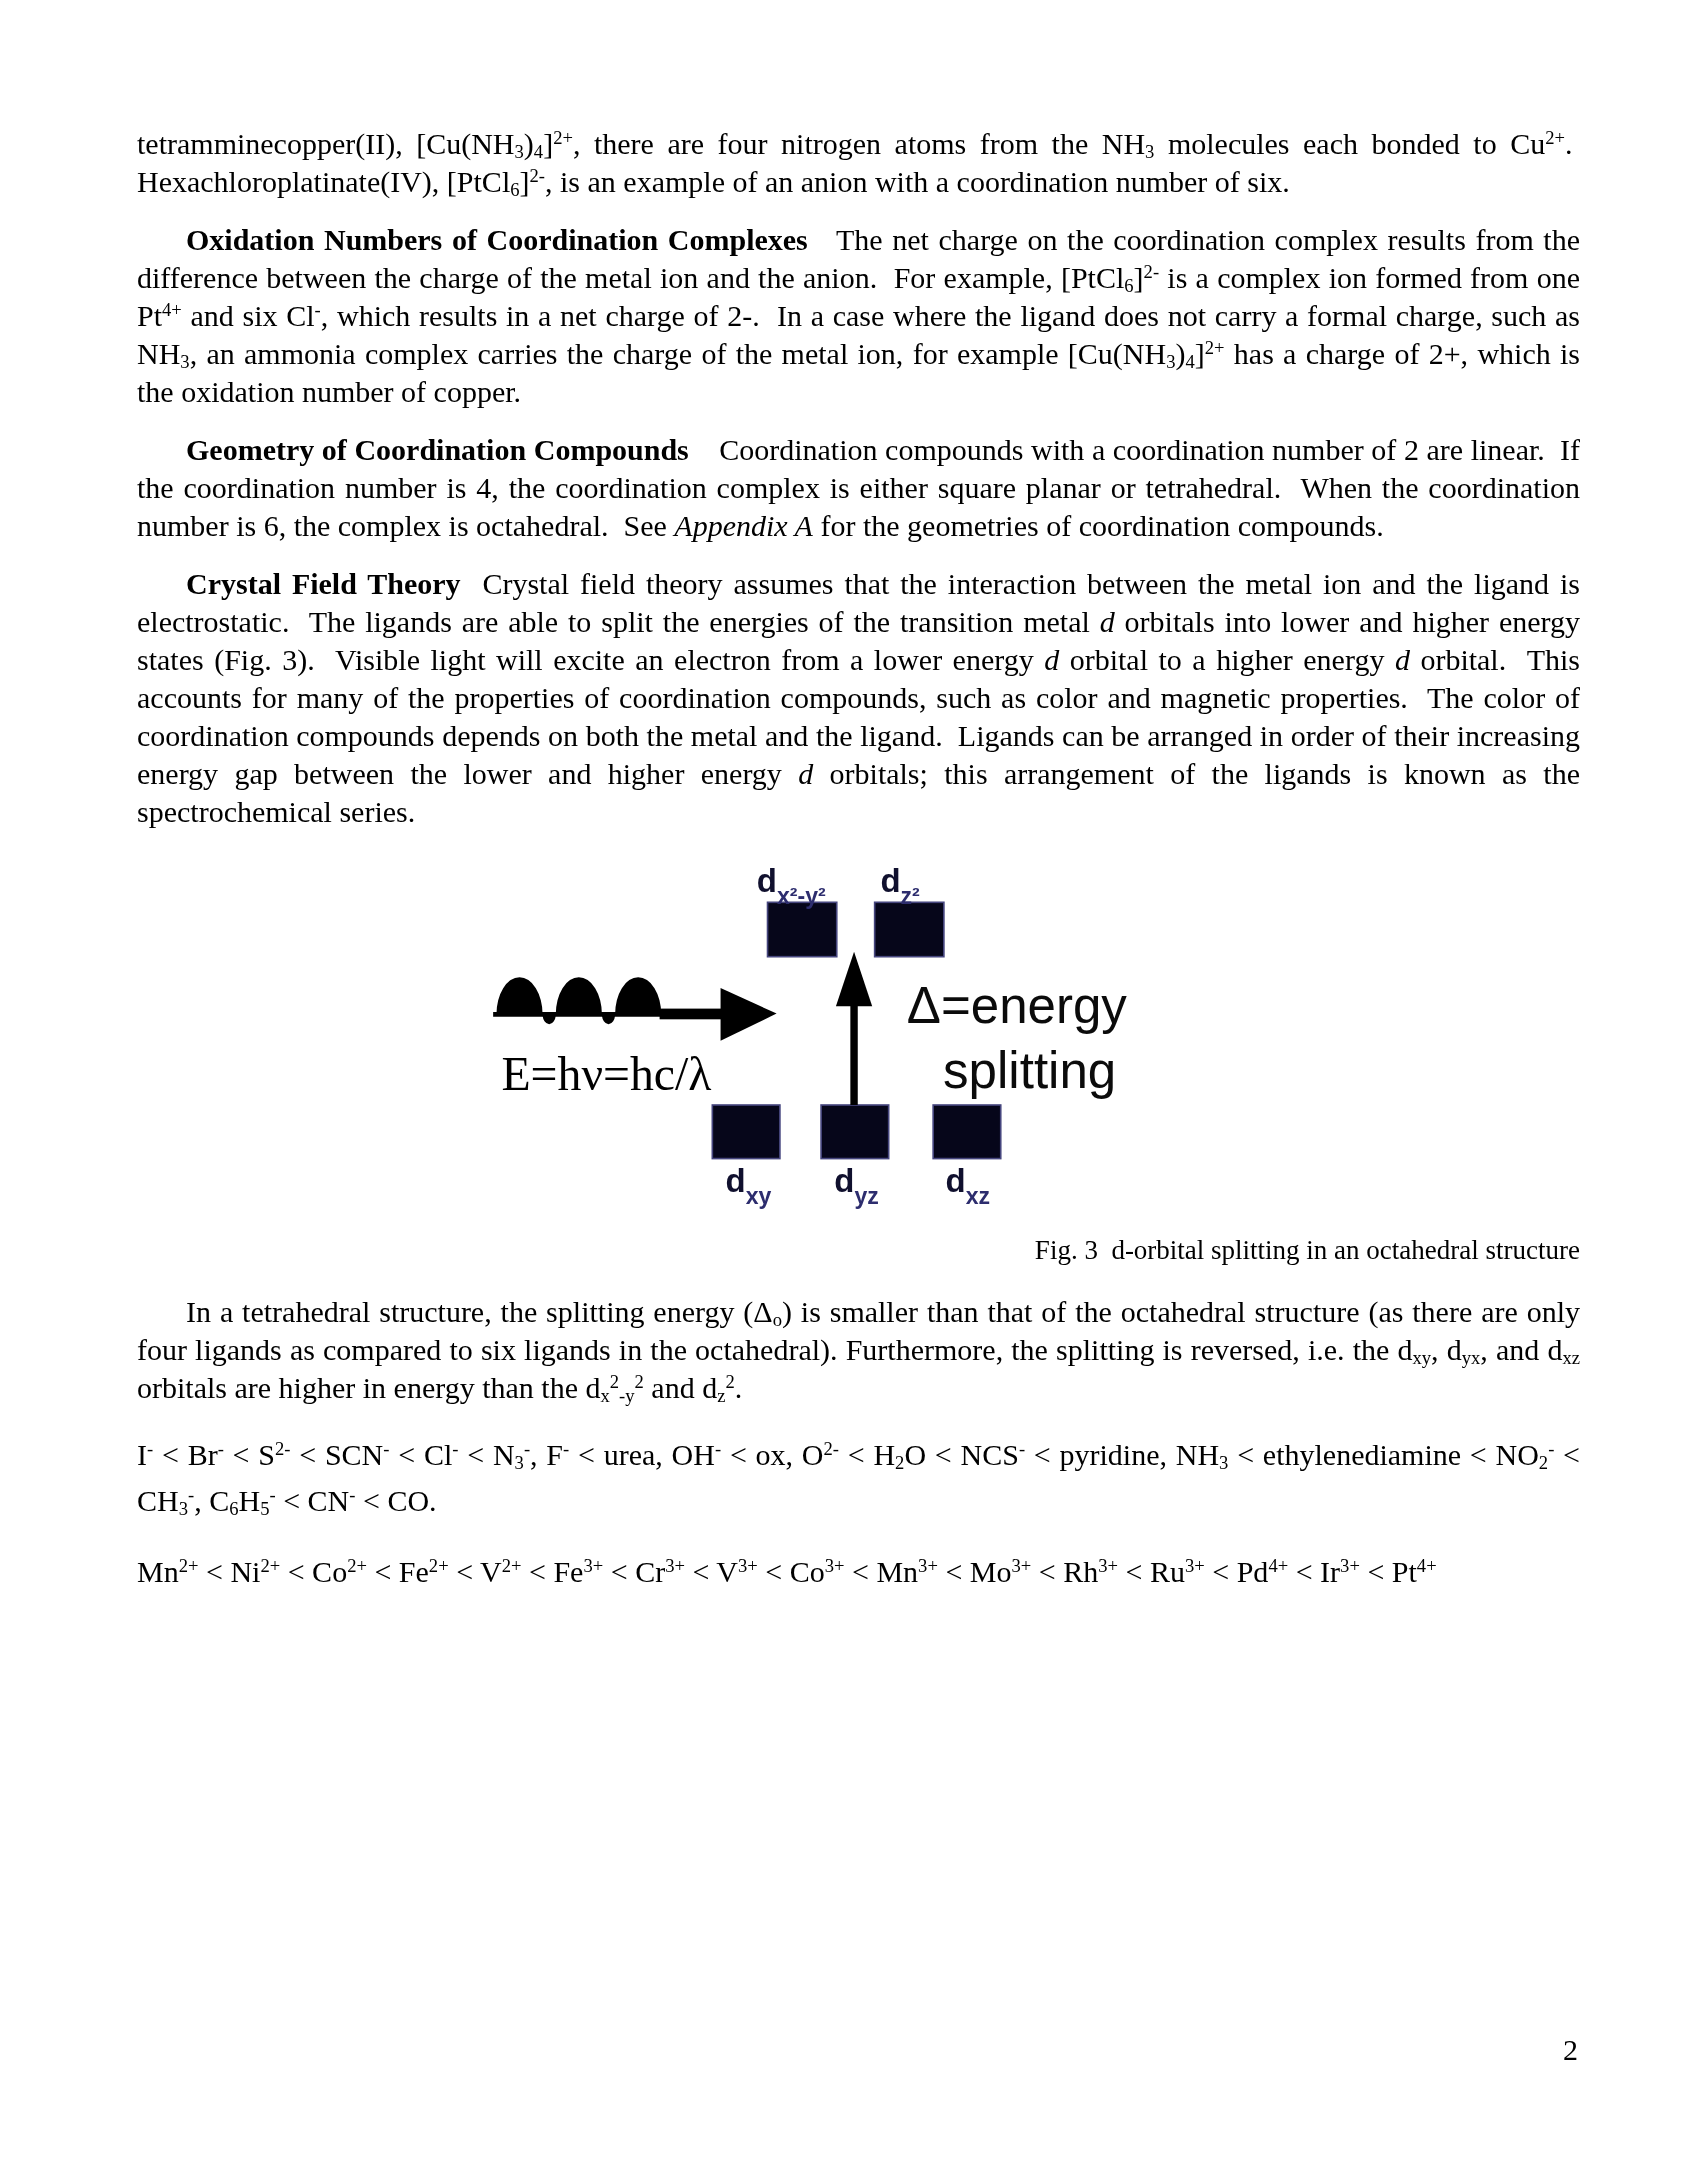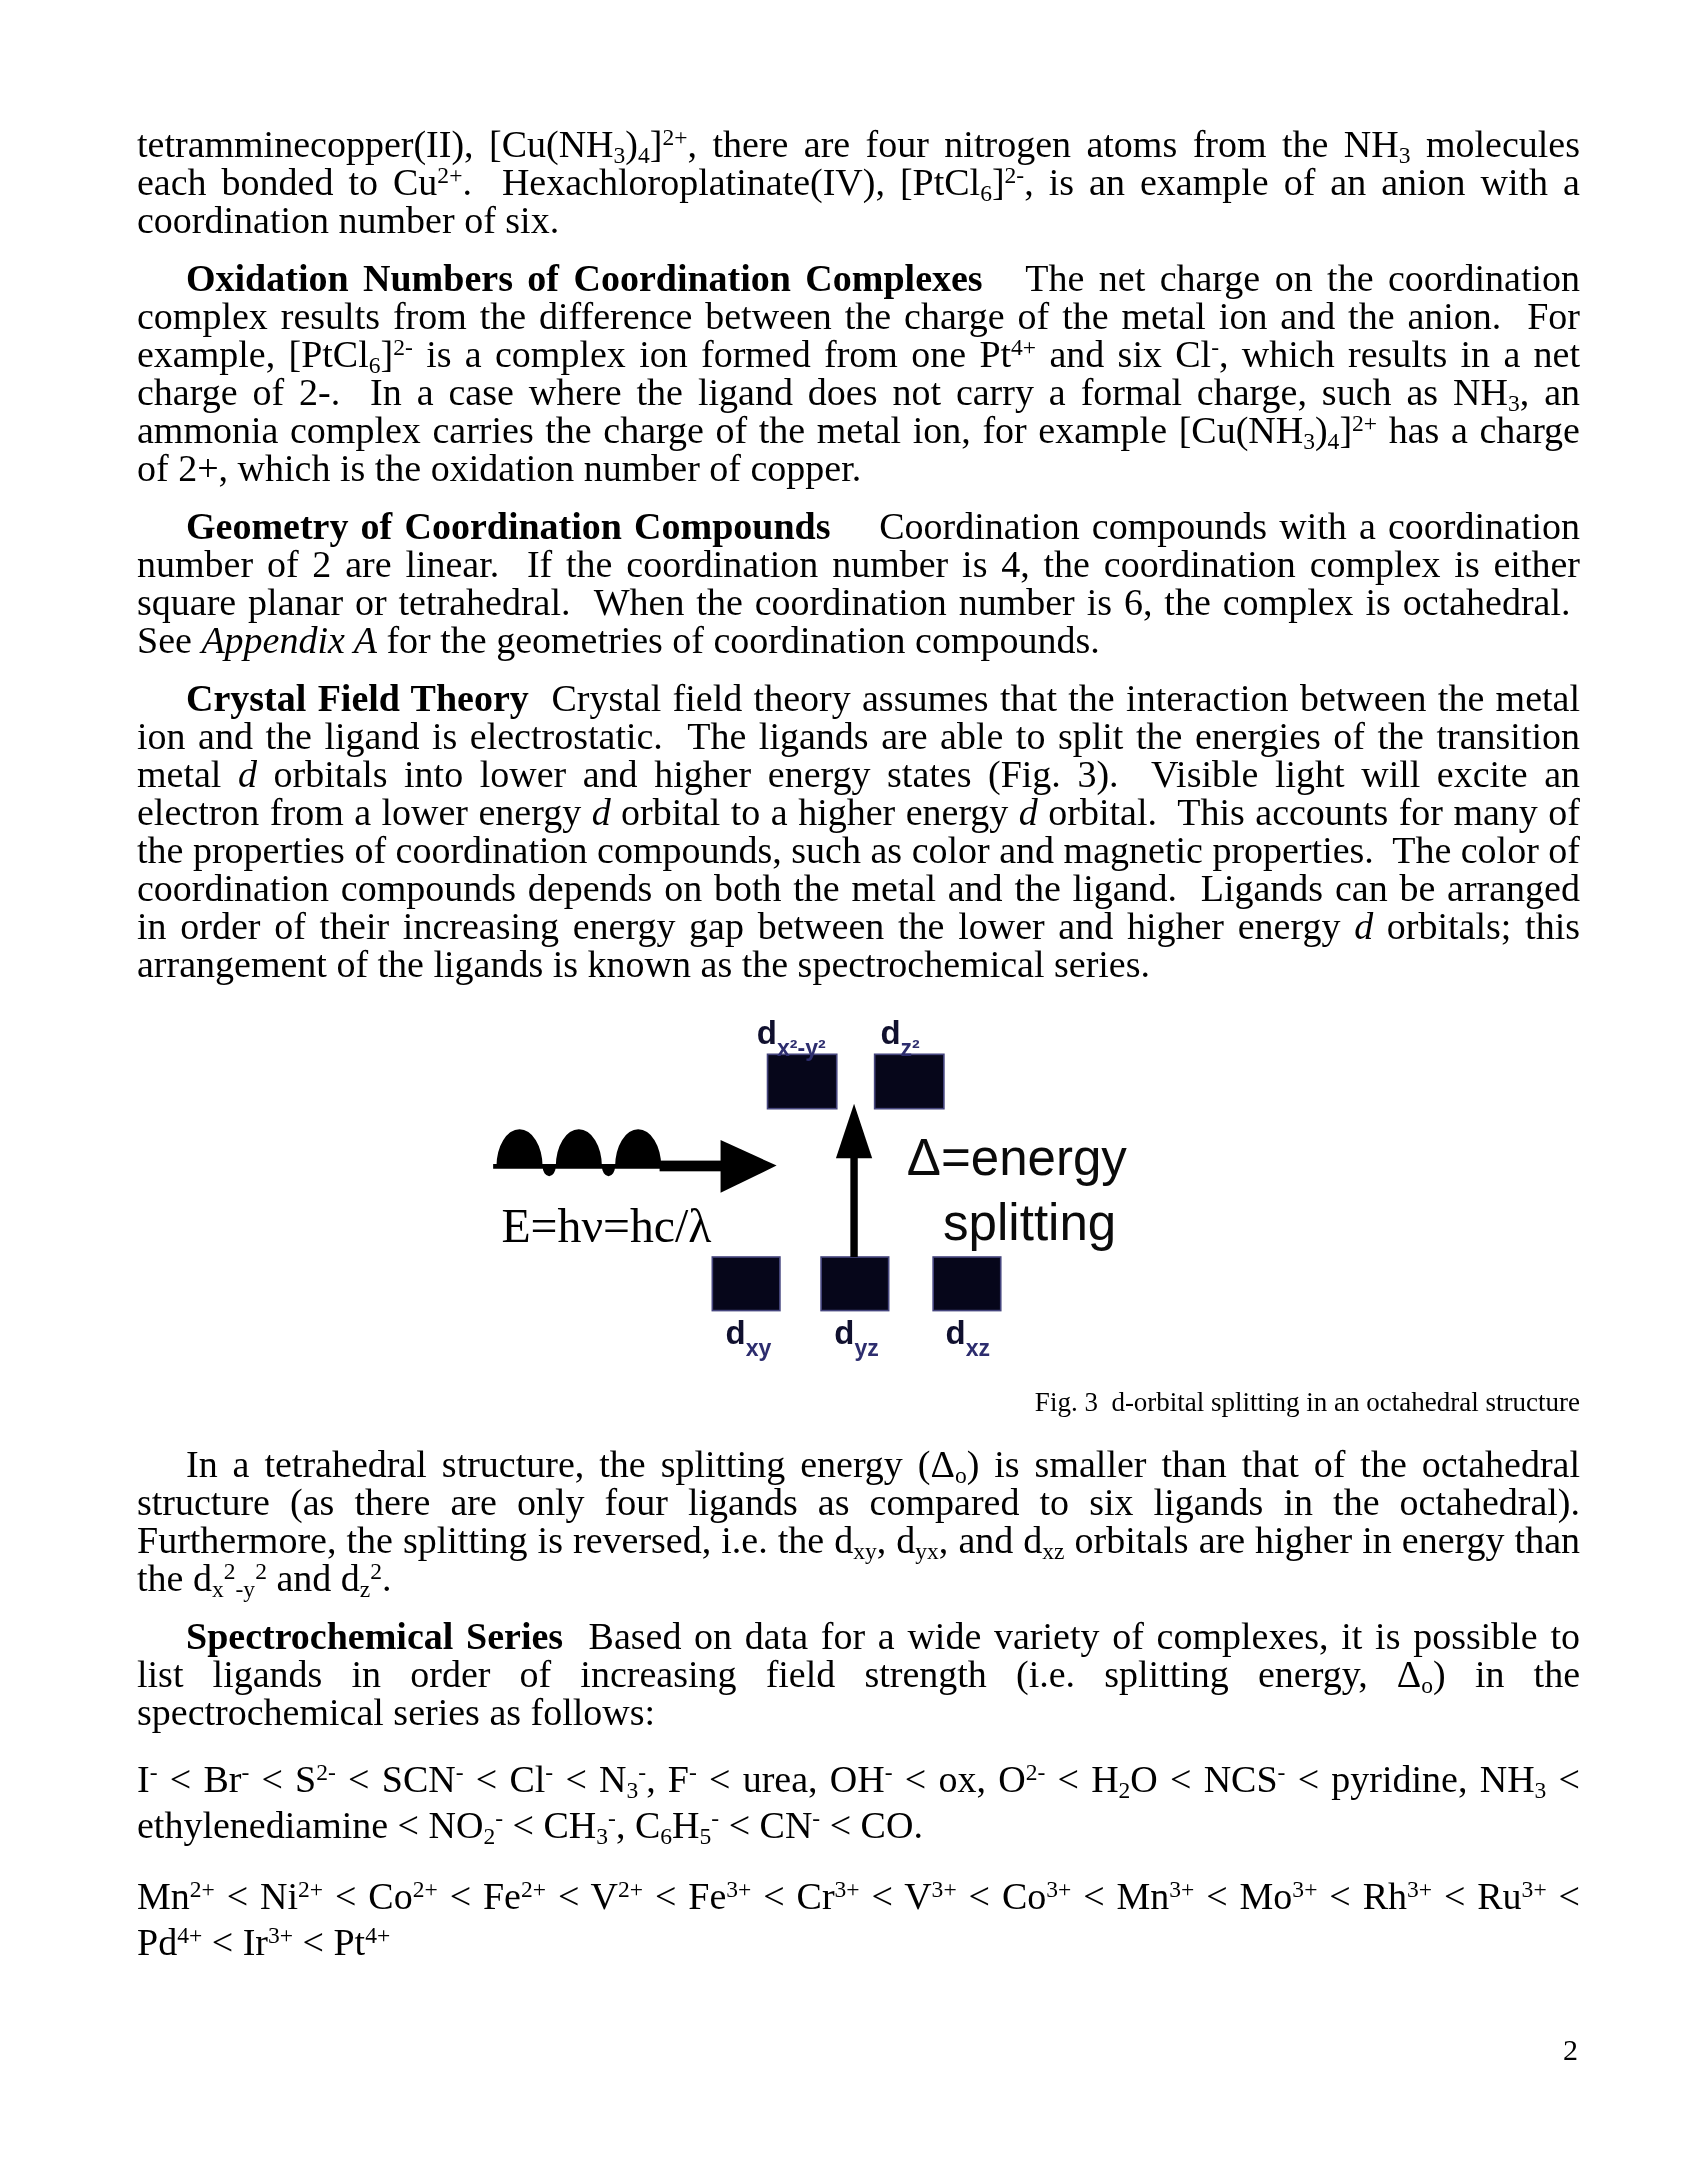--- a/index.html
+++ b/index.html
@@ -6,21 +6,21 @@
   body{
     width:1687px;height:2183px;position:relative;
     font-family:"Liberation Serif","DejaVu Serif",serif;color:#000;
     -webkit-font-smoothing:antialiased;
   }
   .page{
     position:absolute;left:0;top:0;width:1687px;height:2183px;
     padding:125px 107px 0 137px;box-sizing:border-box;background:#ffffff;
   }
   p.body{
-    font-size:38px;line-height:38px;text-align:justify;margin:0 0 20px 0;
+    font-size:30px;line-height:38px;text-align:justify;margin:0 0 20px 0;
   }
   p.indent{text-indent:49px;}
   .rhead{font-weight:bold;}
   sup{font-size:62%;position:relative;top:-0.52em;vertical-align:baseline;line-height:0;}
   sub{font-size:62%;position:relative;top:0.24em;vertical-align:baseline;line-height:0;}
   p.series{font-weight:normal;line-height:46px;margin:25px 0 21.4px 0;}
   .figure{width:824px;margin:6.6px auto 0 auto;text-align:center;}
   .caption{
     font-size:27px;font-weight:normal;text-align:right;margin:15px 0 25px 0;
     line-height:35px;
@@ -82,21 +82,20 @@
 
       <text class="dtx" x="558" y="208">Δ=energy</text>
       <text class="dtx" x="602" y="287">splitting</text>
     </svg>
   </div>
 
   <p class="caption">Fig. 3&nbsp; d-orbital splitting in an octahedral structure</p>
 
   <p class="body indent">In a tetrahedral structure, the splitting energy (Δ<sub>o</sub>) is smaller than that of the octahedral structure (as there are only four ligands as compared to six ligands in the octahedral). Furthermore, the splitting is reversed, i.e. the d<sub>xy</sub>, d<sub>yx</sub>, and d<sub>xz</sub> orbitals are higher in energy than the d<sub>x</sub><sup>2</sup><sub>-y</sub><sup>2</sup> and d<sub>z</sub><sup>2</sup>.</p>
 
-  <p class="body indent"><span class="rhead">Spectrochemical Series</span>&nbsp; Based on data for a wide variety of complexes, it is possible to list ligands in order of increasing field strength (i.e. splitting energy, Δ<sub>o</sub>) in the spectrochemical series as follows:</p>
 
   <p class="body series">I<sup>-</sup> &lt; Br<sup>-</sup> &lt; S<sup>2-</sup> &lt; SCN<sup>-</sup> &lt; Cl<sup>-</sup> &lt; N<sub>3</sub><sup>-</sup>, F<sup>-</sup> &lt; urea, OH<sup>-</sup> &lt; ox, O<sup>2-</sup> &lt; H<sub>2</sub>O &lt; NCS<sup>-</sup> &lt; pyridine, NH<sub>3</sub> &lt; ethylenediamine &lt; NO<sub>2</sub><sup>-</sup> &lt; CH<sub>3</sub><sup>-</sup>, C<sub>6</sub>H<sub>5</sub><sup>-</sup> &lt; CN<sup>-</sup> &lt; CO.</p>
 
 
   <p class="body series">Mn<sup>2+</sup> &lt; Ni<sup>2+</sup> &lt; Co<sup>2+</sup> &lt; Fe<sup>2+</sup> &lt; V<sup>2+</sup> &lt; Fe<sup>3+</sup> &lt; Cr<sup>3+</sup> &lt; V<sup>3+</sup> &lt; Co<sup>3+</sup> &lt; Mn<sup>3+</sup> &lt; Mo<sup>3+</sup> &lt; Rh<sup>3+</sup> &lt; Ru<sup>3+</sup> &lt; Pd<sup>4+</sup> &lt; Ir<sup>3+</sup> &lt; Pt<sup>4+</sup></p>
 
   <div class="pagenum">2</div>
 </div>
 
 

